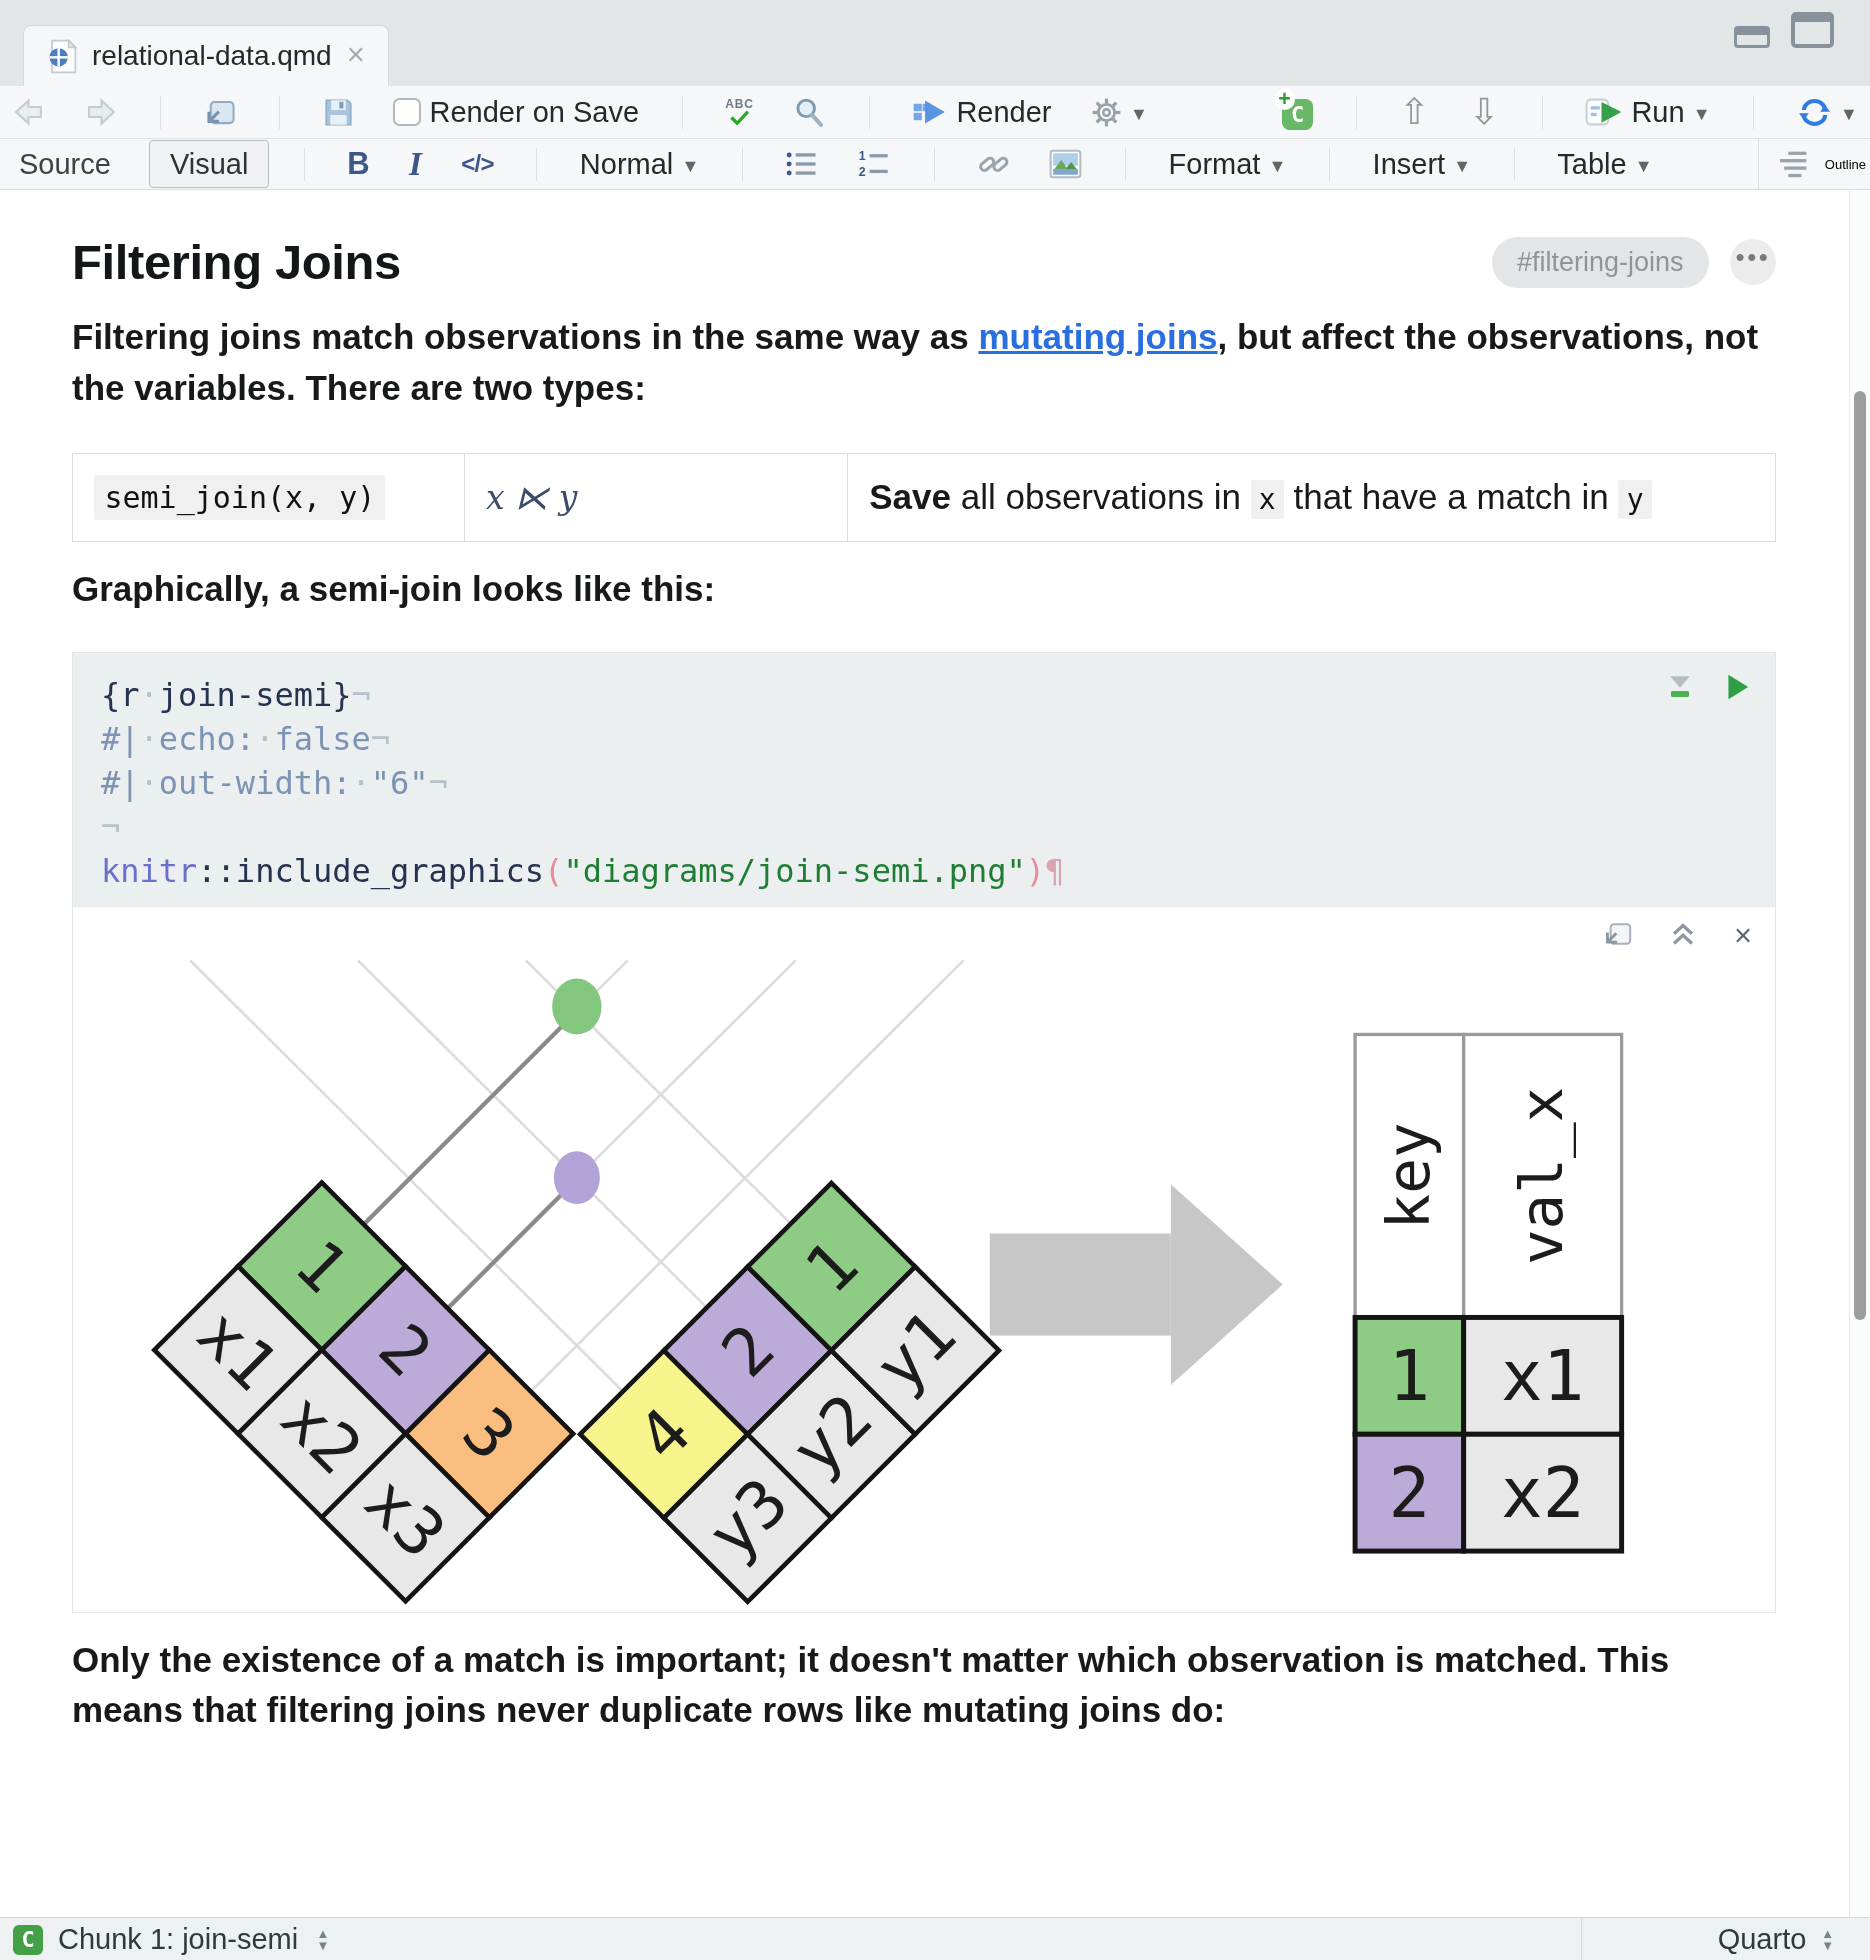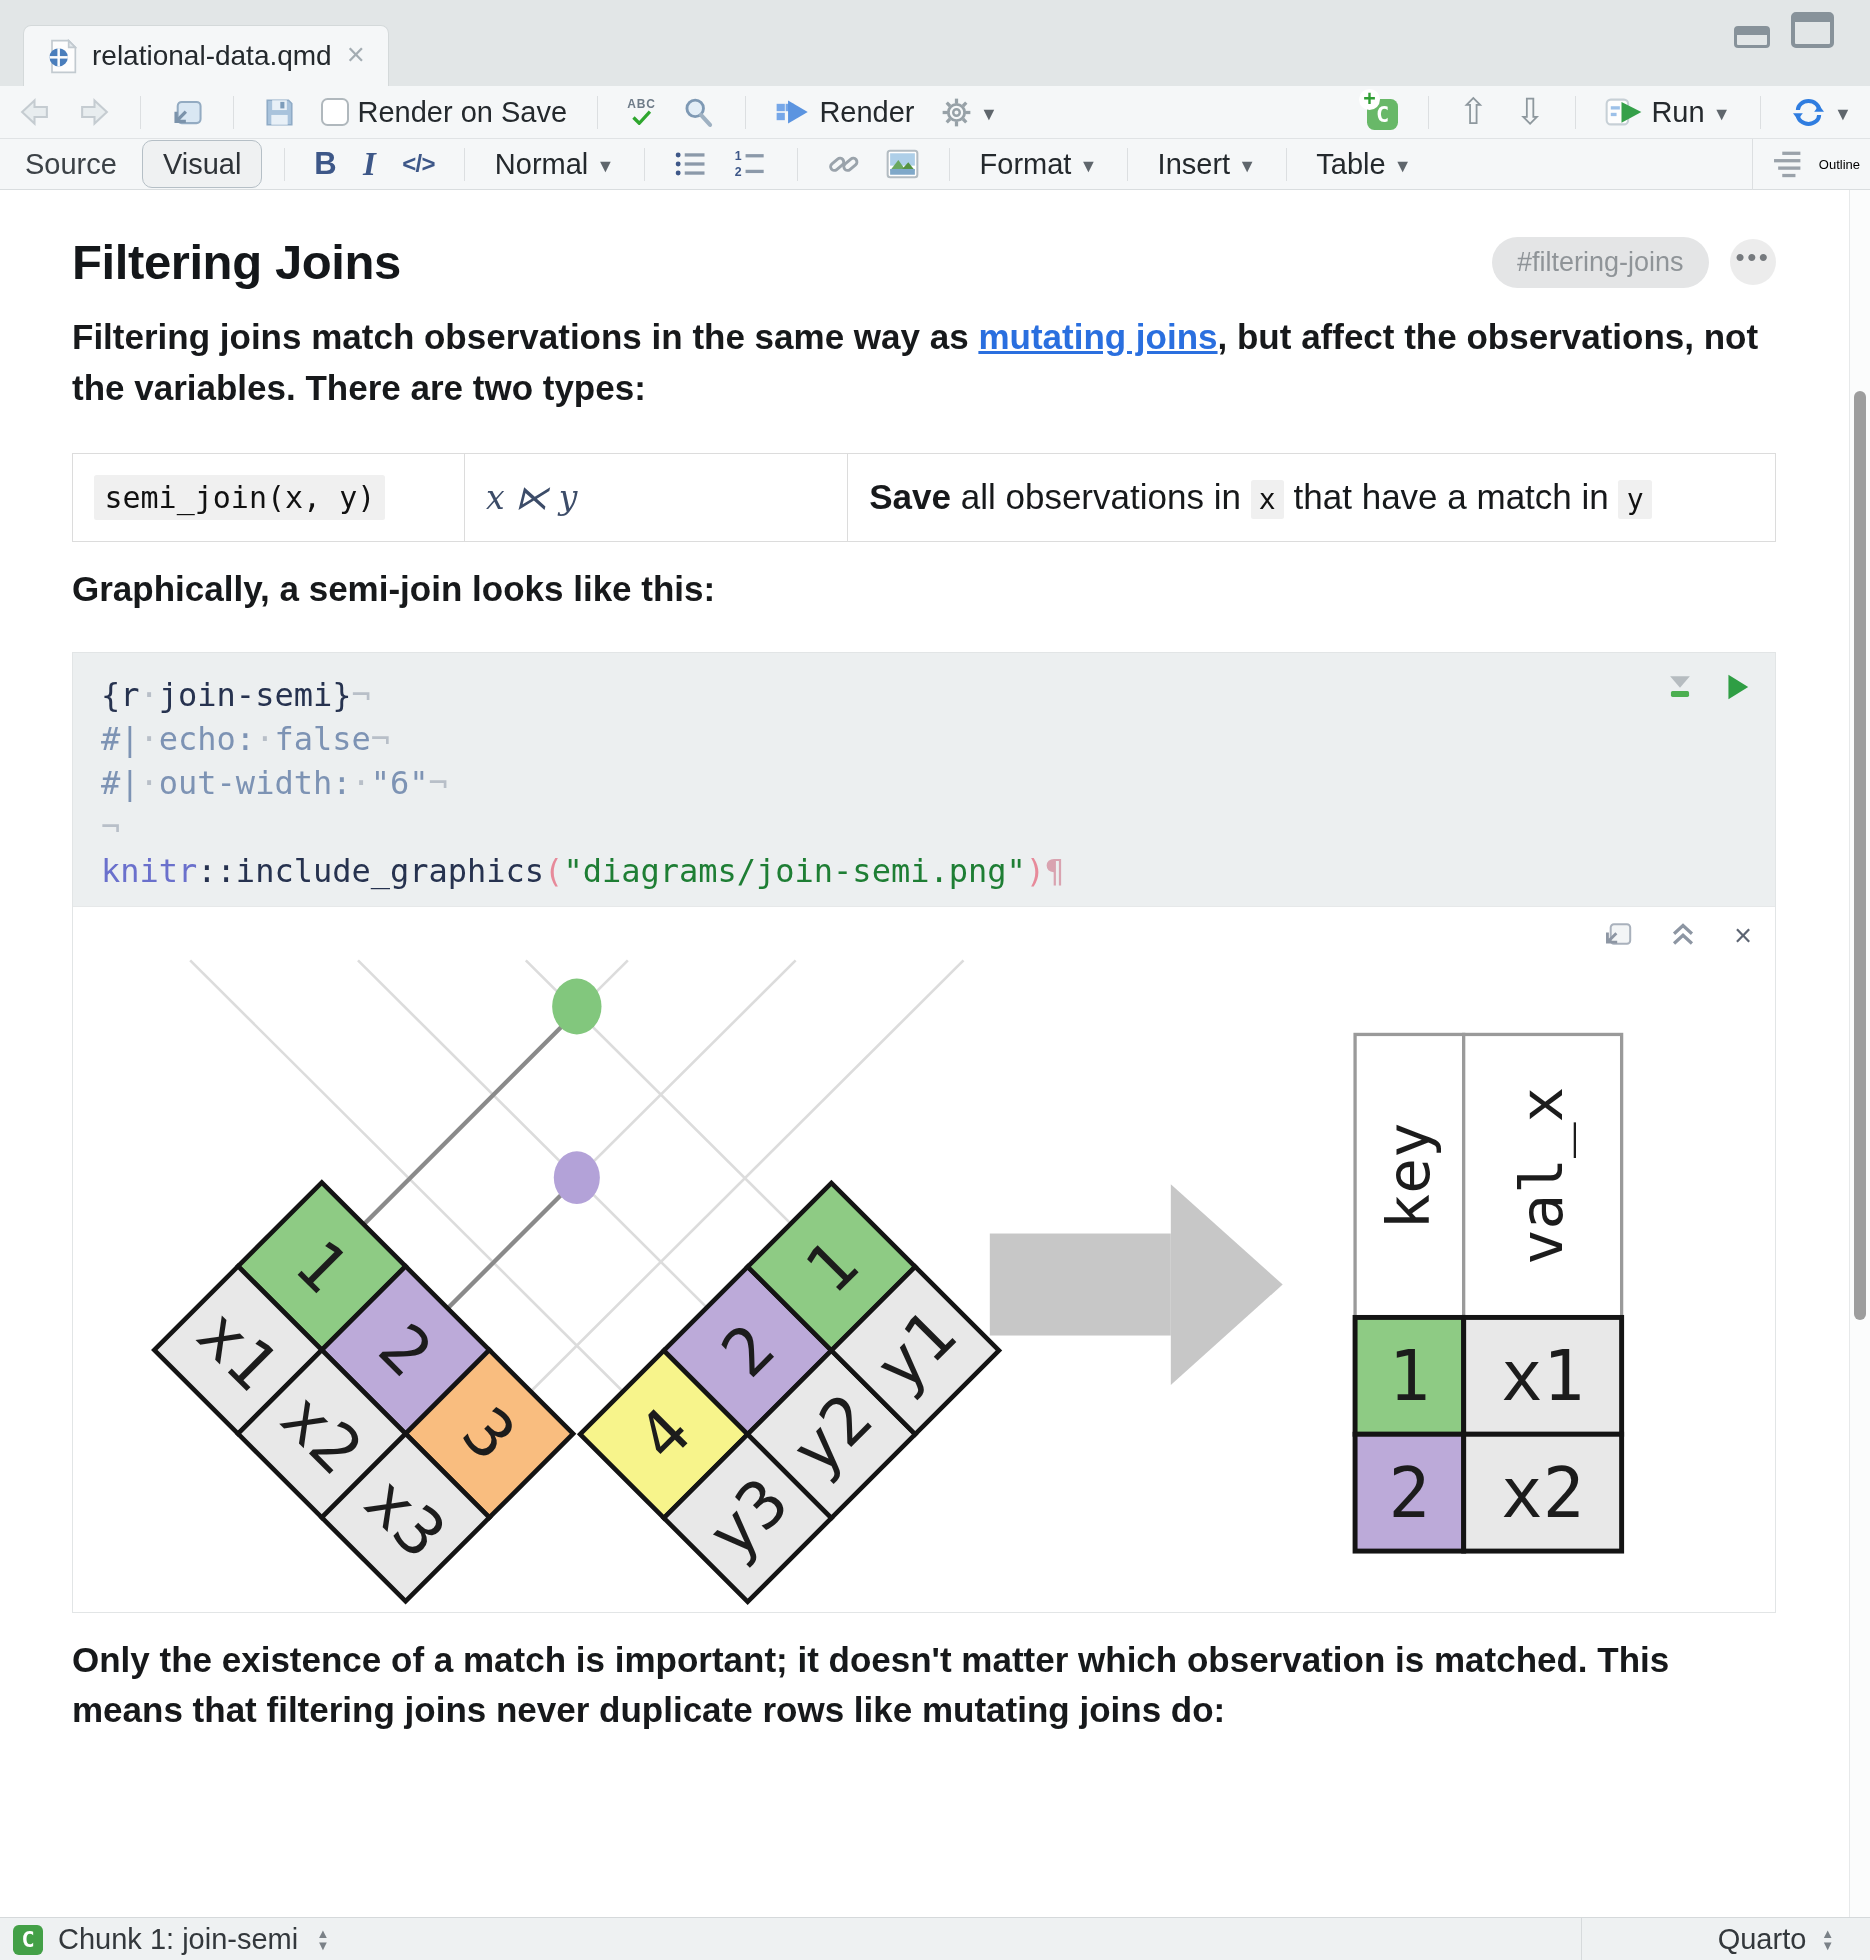--- a/index.html
+++ b/index.html
@@ -9,30 +9,30 @@
   
   .tabbar { height:86px; background:#e2e6e7; display:flex; align-items:flex-end; padding-left:23px; position:relative; flex:0 0 auto; }
   .tab { height:61px; background:#f5f7f8; border:0.8px solid #d4d9da; border-bottom:none; border-radius:8.2px 8.2px 0 0; display:flex; align-items:center; gap:15px; padding:0 23px; }
   .tab-title { font-size:28px; color:#24292d; }
   .tab-close { font-size:31px; color:#a3acb2; line-height:1; margin-top:-3.3px; }
   .win-controls { position:absolute; right:36px; top:11.5px; display:flex; align-items:flex-end; gap:21.4px; }
   .minimize-btn { width:36px; height:22px; border:3.3px solid #87929a; border-top:9px solid #87929a; border-radius:4.1px; }
   .maximize-btn { width:43px; height:36px; border:4.1px solid #87929a; border-top:10.7px solid #87929a; border-radius:5px; }
 
   
-  .toolbar { height:53px; background:#f5f7f8; display:flex; align-items:center; padding:0 10px; border-bottom:0.8px solid #e0e3e5; gap:10px; flex:0 0 auto; }
+  .toolbar { height:53px; background:#f5f7f8; display:flex; align-items:center; padding:0 4px; border-bottom:0.8px solid #e0e3e5; gap:23px; flex:0 0 auto; }
   .toolbar2 { height:51px; border-bottom:0.8px solid #d9dddf; }
   .sep { width:0.8px; height:33px; background:#dcdfe1; margin:0 11.5px; flex:0 0 auto; }
   .tbtn { display:flex; align-items:center; gap:8.2px; padding:3.3px 8.2px; border-radius:5px; font-size:29px; color:#24292d; white-space:nowrap; }
   .caret { font-size:18px; color:#5f666c; padding-top:5px; }
   .checkbox { width:28px; height:28px; border:2.5px solid #b0b8bd; border-radius:6.6px; background:#fff; }
   .spell { display:flex; flex-direction:column; align-items:center; line-height:0.9; }
   .spell-abc { font-size:12px; font-weight:bold; color:#6e7b88; letter-spacing:0.8px; }
   .source-btn { color:#3c4247; padding:6.6px 15px; }
-  .visual-btn { color:#2e3338; padding:6.6px 20px; background:#eff1f2; border:1.6px solid #b5bfc6; border-radius:10px; }
+  .visual-btn { color:#2e3338; padding:6.6px 20px; background:#eff1f2; border:1.6px solid #b5bfc6; border-radius:4px; }
   .fmt-b { font-weight:800; color:#3d5788; font-size:31px; }
   .fmt-i { font-style:italic; font-family:"Liberation Serif",serif; color:#3d5788; font-size:33px; font-weight:bold; }
   .fmt-code { font-weight:bold; color:#3d5788; font-size:24px; letter-spacing:-0.8px; }
   .spacer { flex:1; }
   .outline-group { display:flex; align-items:center; gap:11.5px; border-left:0.8px solid #dcdfe1; padding-left:21.4px; height:51px; }
 
   
   .docwrap { flex:1; background:#ffffff; position:relative; overflow:hidden; }
   .scrollbar { position:absolute; top:0; right:0; width:21.4px; height:100%; background:#fbfcfc; border-left:0.8px solid #e7e9ea; }
   .scroll-thumb { position:absolute; top:201px; left:4.1px; width:12.3px; height:929px; background:#9d9d9d; border-radius:6.6px; }

